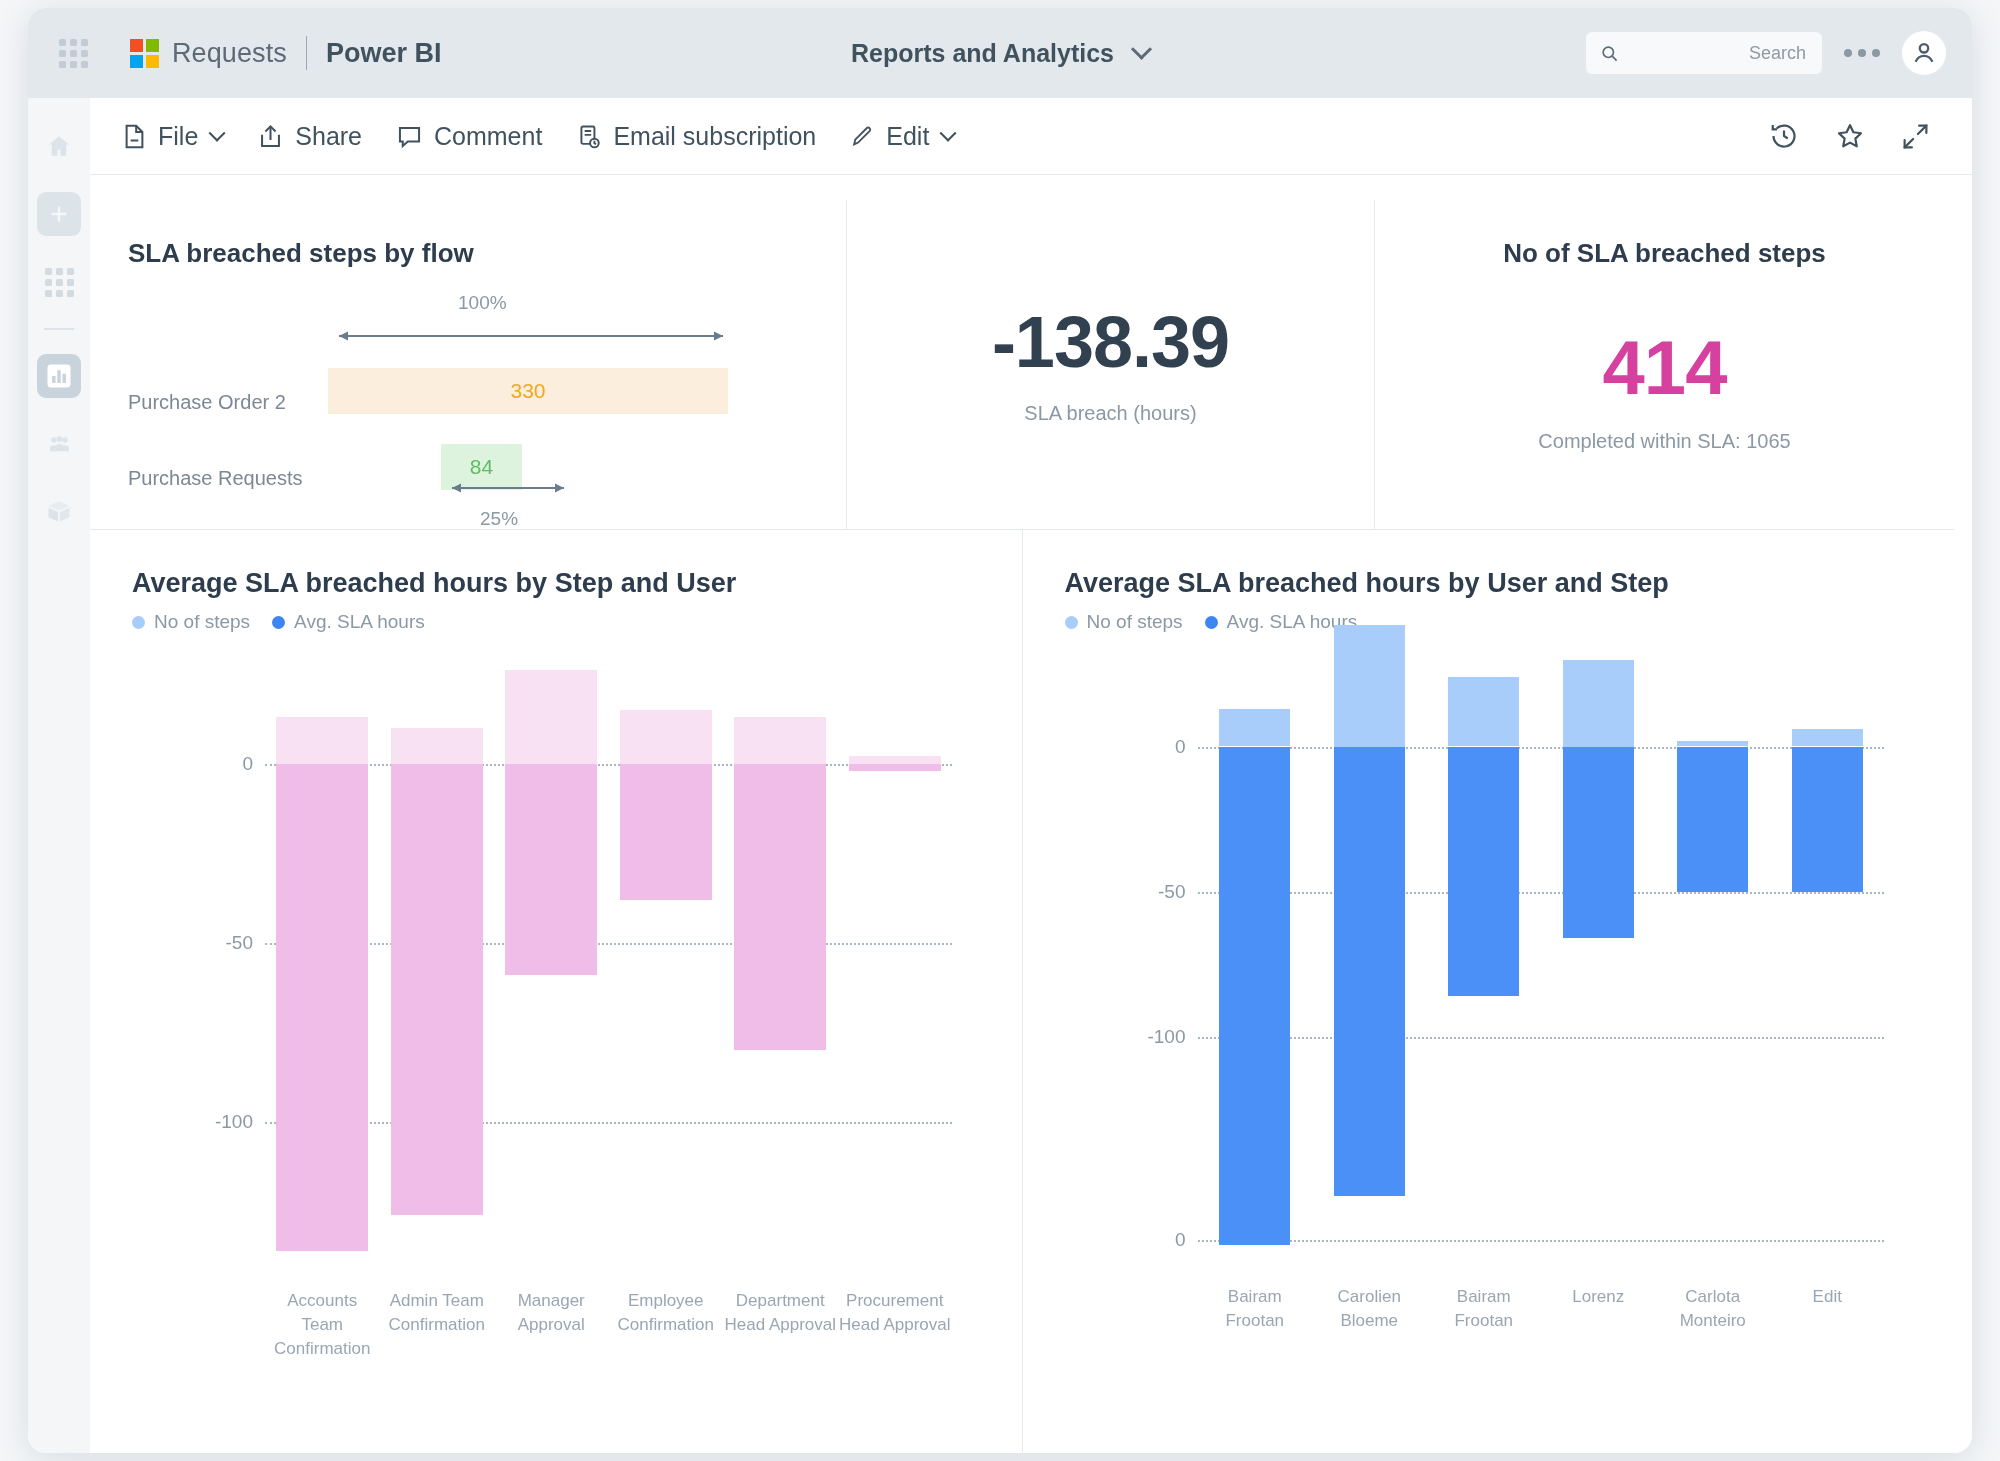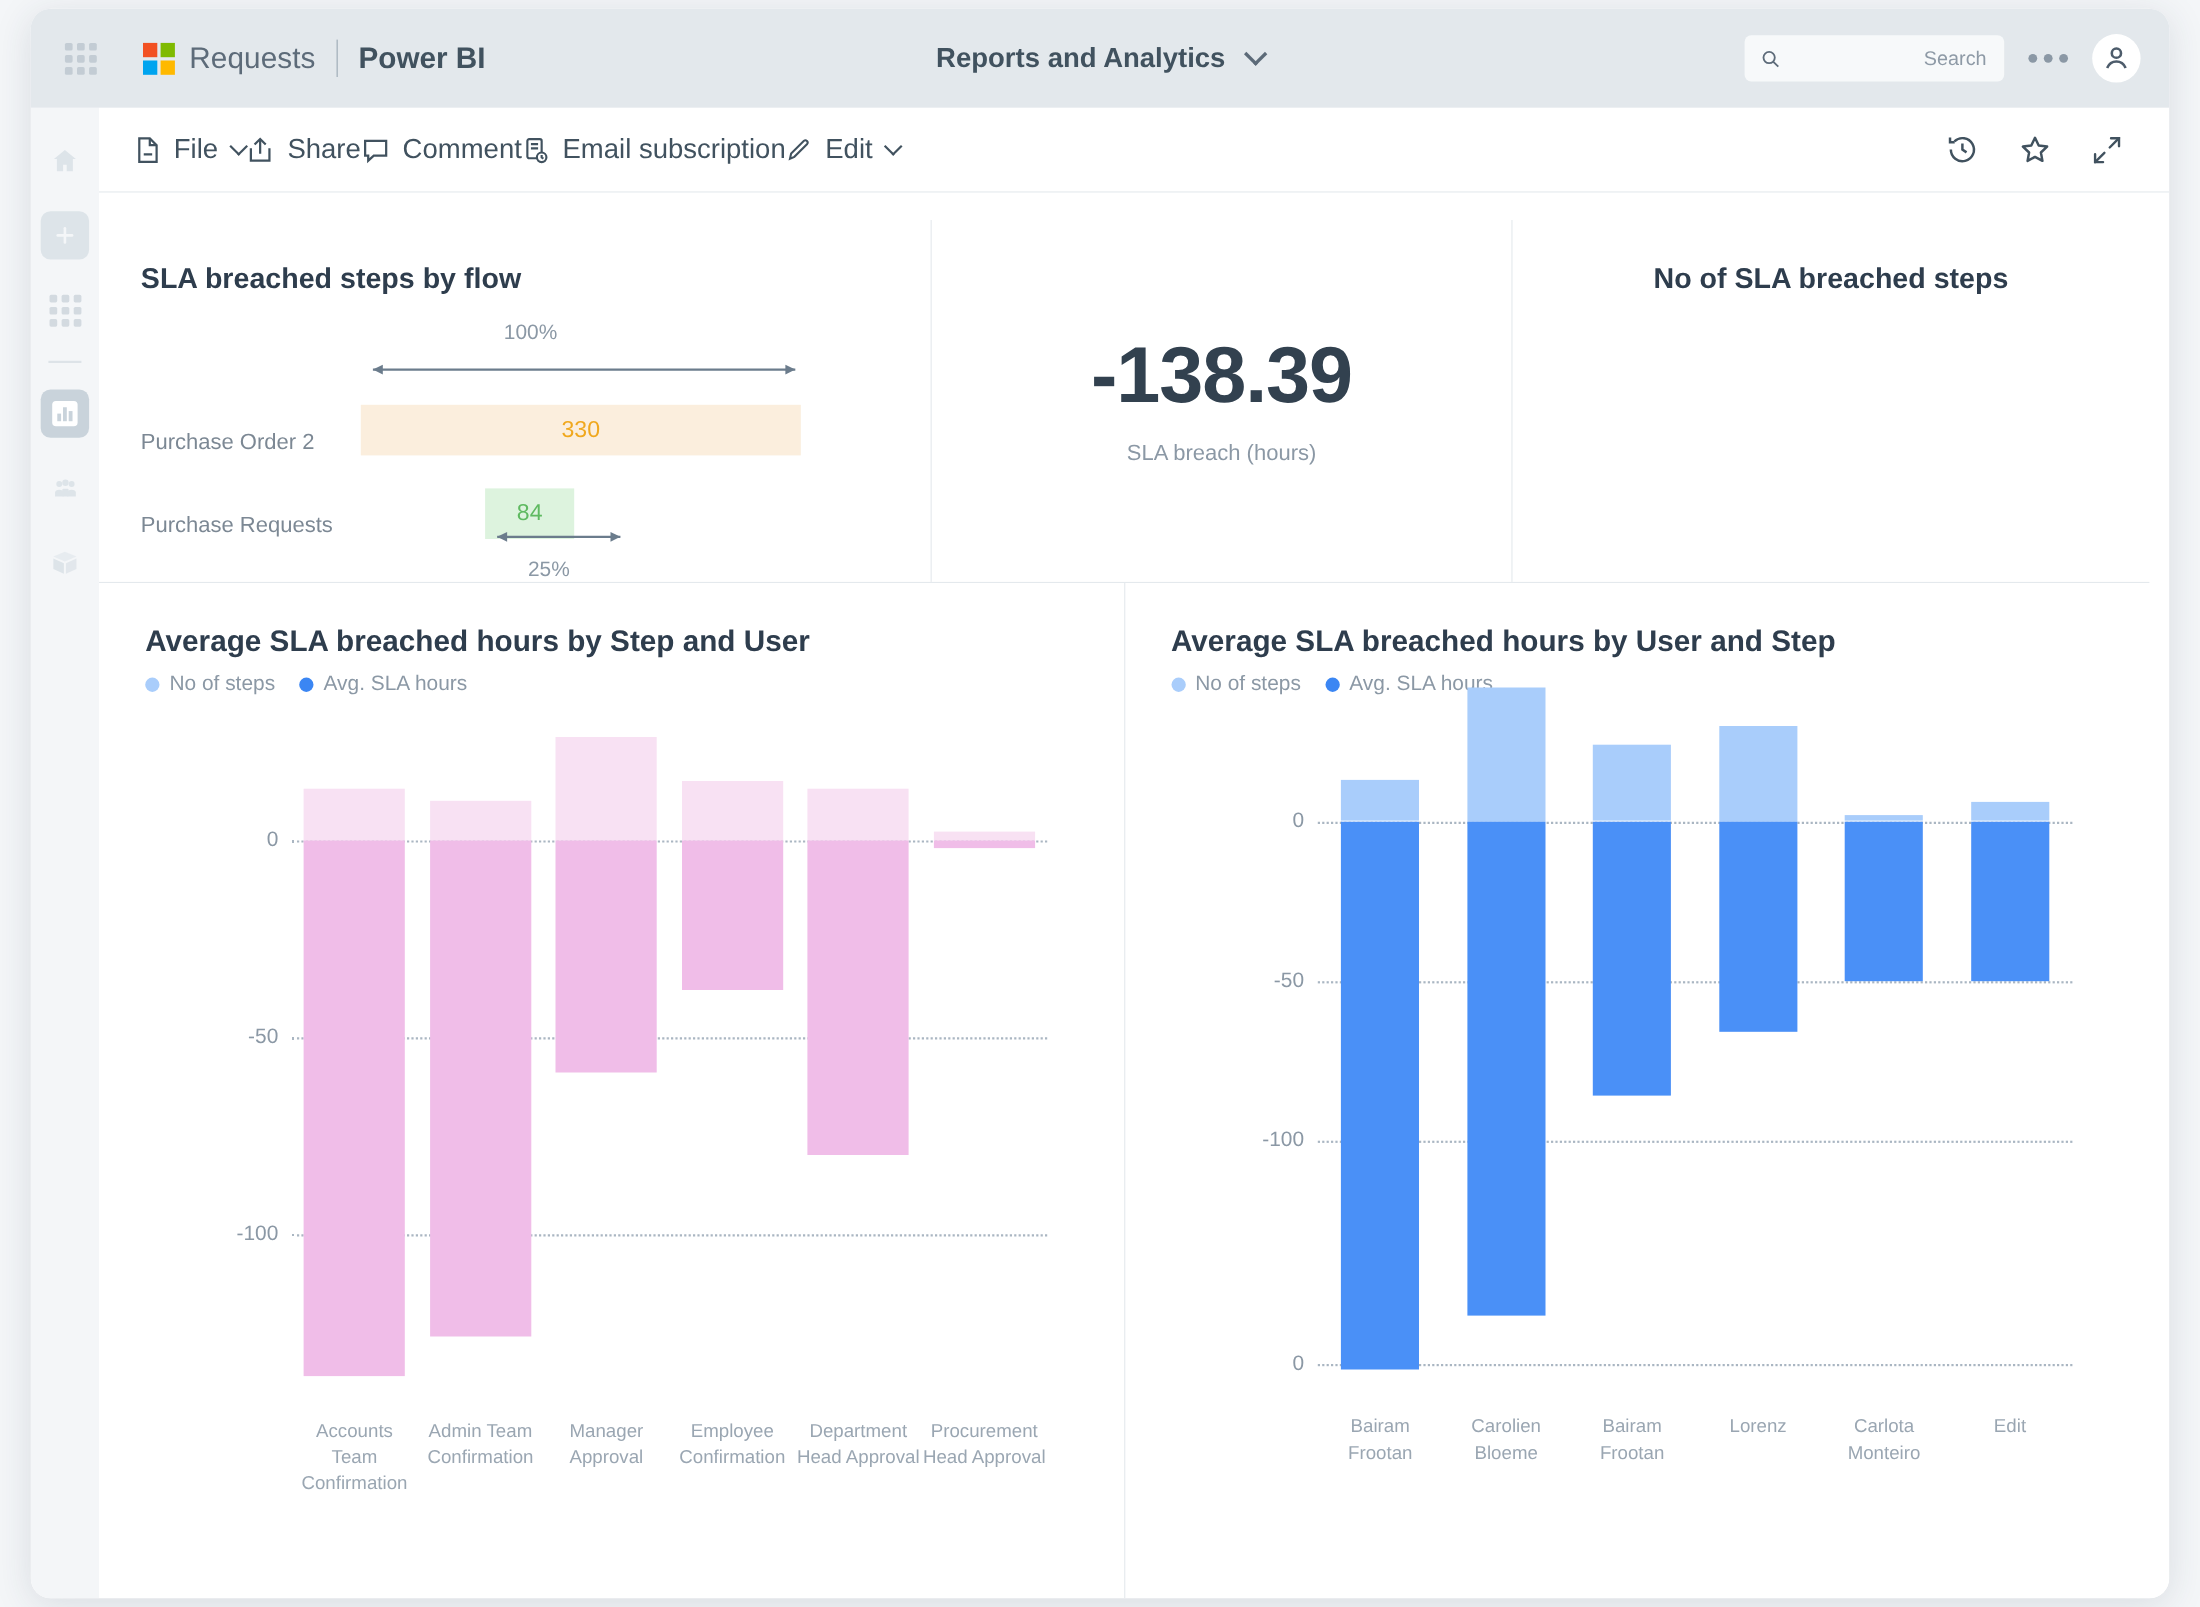--- a/index.html
+++ b/index.html
@@ -90,21 +90,21 @@
   .rail-divider { width: 30px; height: 2px; background: #dde3e8; }
   .rail-dots { display: grid; grid-template-columns: repeat(3, 7px); grid-gap: 4px; }
   .rail-dots i { width: 7px; height: 7px; border-radius: 1.5px; background: #d3dae0; display:block; }
 
   
   .cmdbar {
     position: absolute; left: 62px; top: 90px; right: 0; height: 76px;
     background: #ffffff;
     display: flex; align-items: center;
   }
-  .cmd-group { display: flex; align-items: flex-end; margin-left: 32px; }
+  .cmd-group { display: flex; align-items: flex-end; margin-left: 32px; gap: 34px; }
   .cmd-item { display: flex; align-items: center; gap: 11px; cursor: default; }
   .cmd-label { font-size: 25px; color: #41525f; }
   .cmd-chev { width: 12px; height: 12px; border-right: 2.6px solid #41525f; border-bottom: 2.6px solid #41525f;
               transform: rotate(45deg) translate(-2px,-2px); margin-left: 2px; }
   .cmd-right { margin-left: auto; margin-right: 42px; display: flex; align-items: center; gap: 36px; }
 
   
   .canvas {
     position: absolute; left: 62px; top: 166px; right: 0; bottom: 0;
     background: #ffffff;
@@ -408,20 +408,24 @@
 
       <div class="card card-b">
         <div class="kpi-center">
           <div class="kpi-value">-138.39</div>
           <div class="kpi-sub">SLA breach (hours)</div>
         </div>
       </div>
 
       <div class="card card-c">
         <div class="card-title">No of SLA breached steps</div>
+        <div class="kpi-center">
+          <div class="kpi-value magenta">414</div>
+          <div class="kpi-sub">Completed within SLA: 1065</div>
+        </div>
       </div>
     </div>
 
     <div class="row-bottom">
 
       <div class="chart-card">
         <div class="chart-head">
           <div class="chart-title">Average SLA breached hours by Step and User</div>
           <div class="legend">
             <span class="legend-item">

